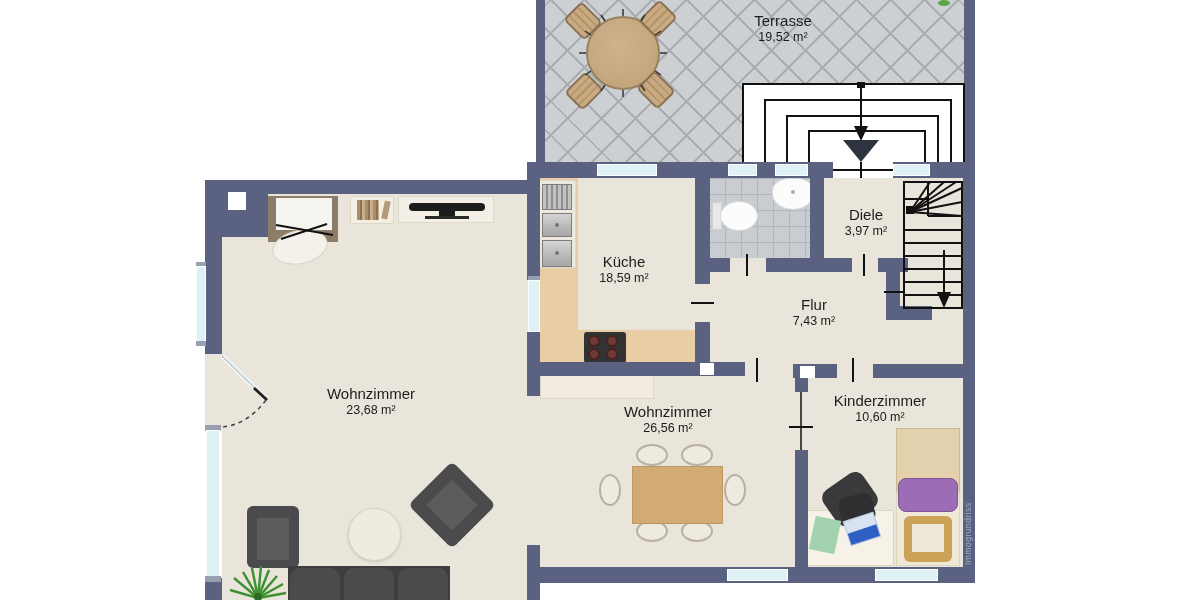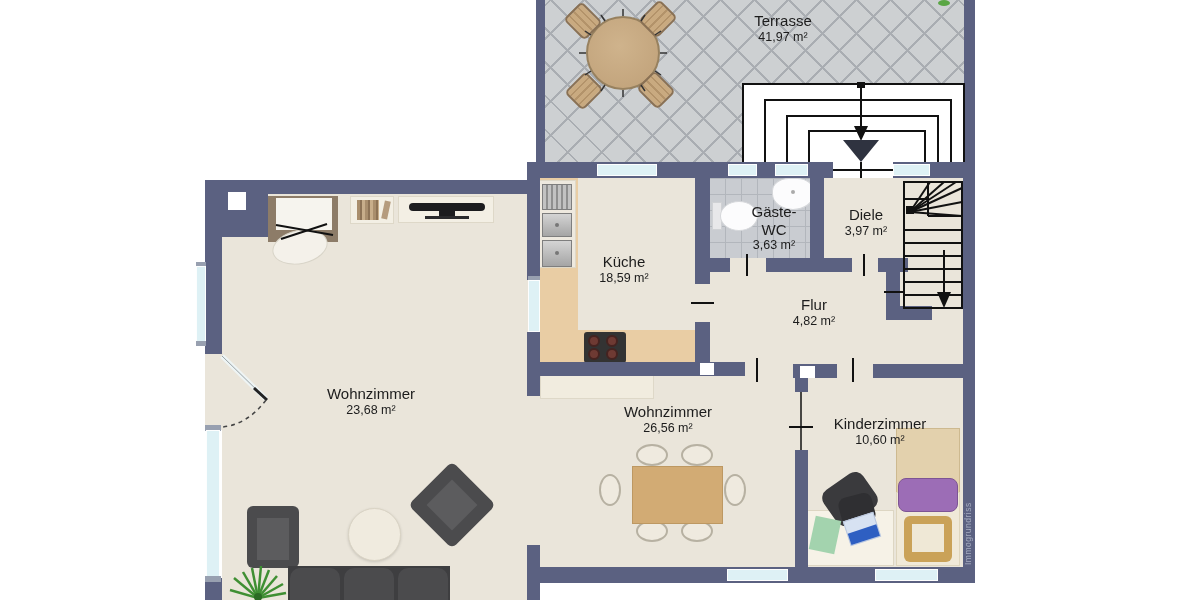--- a/index.html
+++ b/index.html
@@ -251,45 +251,41 @@
       <line x1="258" y1="598" x2="277" y2="576"></line>
       <line x1="258" y1="598" x2="283" y2="584"></line>
       <line x1="258" y1="598" x2="230" y2="590"></line>
       <line x1="258" y1="598" x2="286" y2="593"></line>
     </g>
     <circle cx="258" cy="597" r="4" fill="#2c6b24"></circle>
   </svg>
 
   <div class="label" style="left:783px;top:12px;">
     <div class="room-name">Terrasse</div>
-    <div class="room-area">41,97 m²</div>
+    <div class="room-area">19,52 m²</div>
   </div>
   <div class="label" style="left:624px;top:253px;">
     <div class="room-name">Küche</div>
     <div class="room-area">18,59 m²</div>
   </div>
-  <div class="label label-wc" style="left:774px;top:203px;">
-    <div class="room-name">Gäste-WC</div>
-    <div class="room-area">3,63 m²</div>
-  </div>
   <div class="label" style="left:866px;top:206px;">
     <div class="room-name">Diele</div>
     <div class="room-area">3,97 m²</div>
   </div>
   <div class="label" style="left:814px;top:296px;">
     <div class="room-name">Flur</div>
-    <div class="room-area">4,82 m²</div>
+    <div class="room-area">7,43 m²</div>
   </div>
   <div class="label" style="left:371px;top:385px;">
     <div class="room-name">Wohnzimmer</div>
     <div class="room-area">23,68 m²</div>
   </div>
   <div class="label" style="left:668px;top:403px;">
     <div class="room-name">Wohnzimmer</div>
     <div class="room-area">26,56 m²</div>
   </div>
-  <div class="label" style="left:880px;top:392px;margin-top:23px;">
+  <div class="label" style="left:880px;top:392px;">
     <div class="room-name">Kinderzimmer</div>
     <div class="room-area">10,60 m²</div>
   </div>
 
   <div class="watermark" style="left:963px;top:455px;height:110px;">Immogrundriss</div>
 </div>
 
 </body></html>

